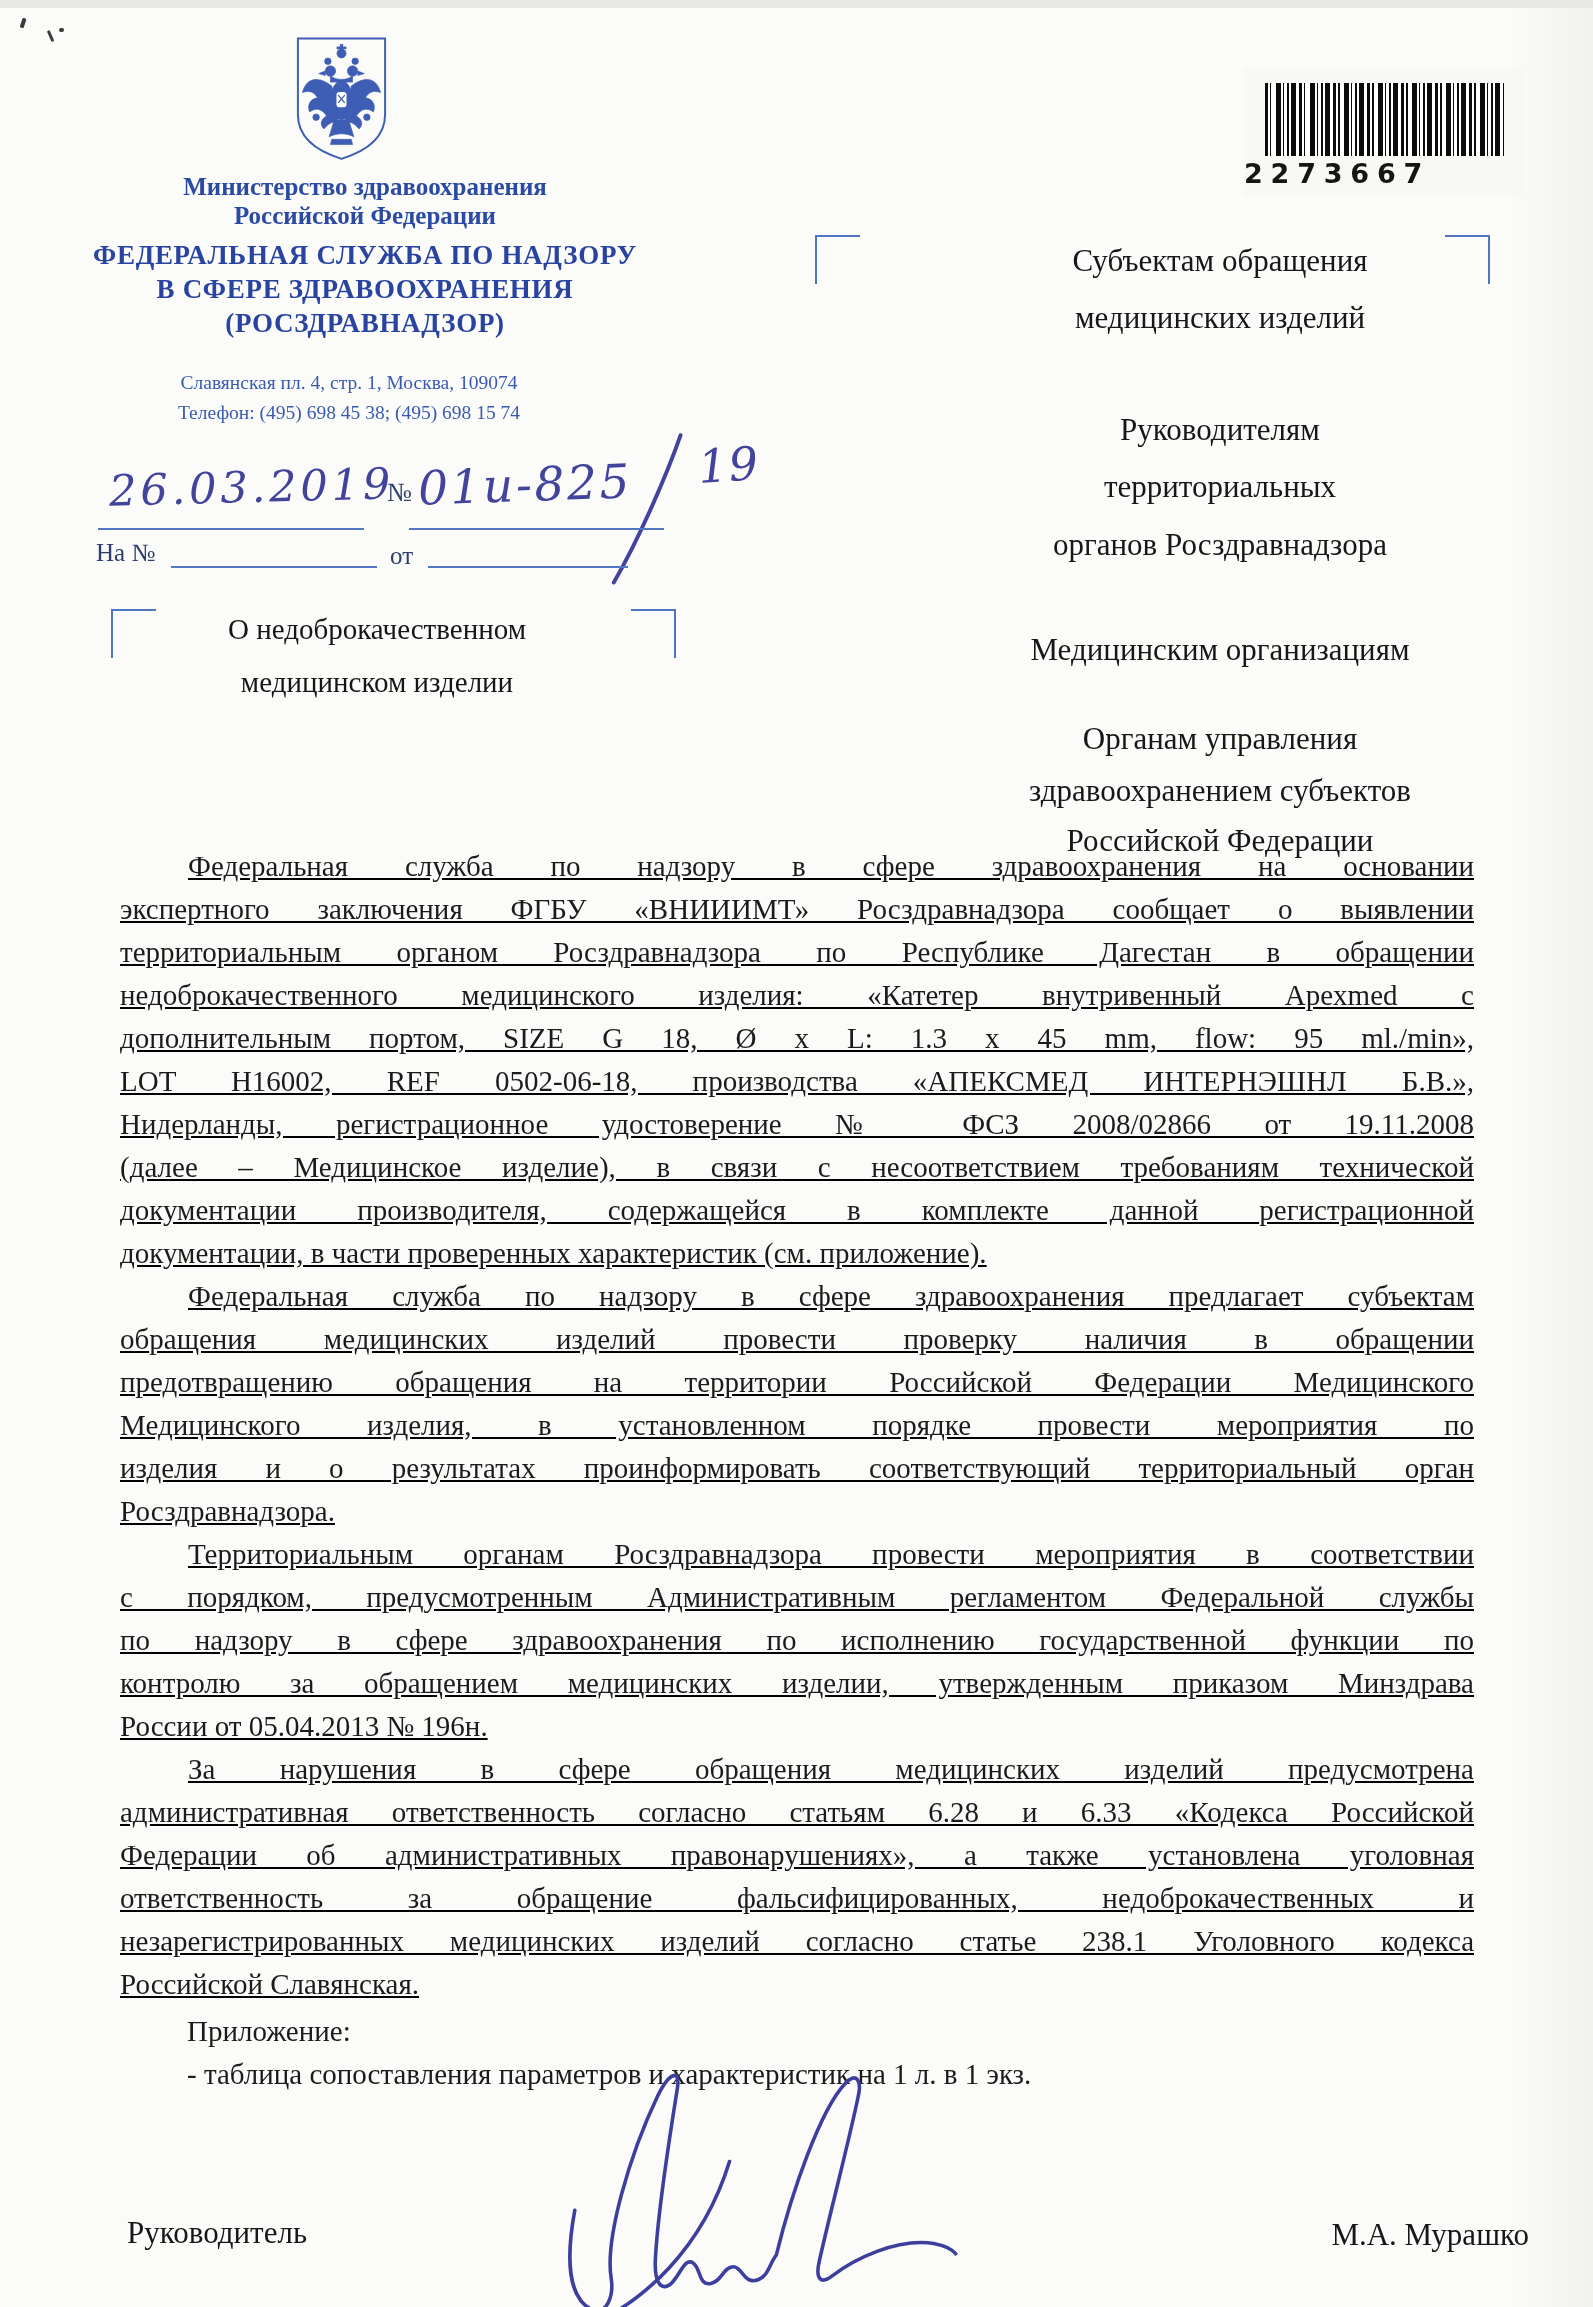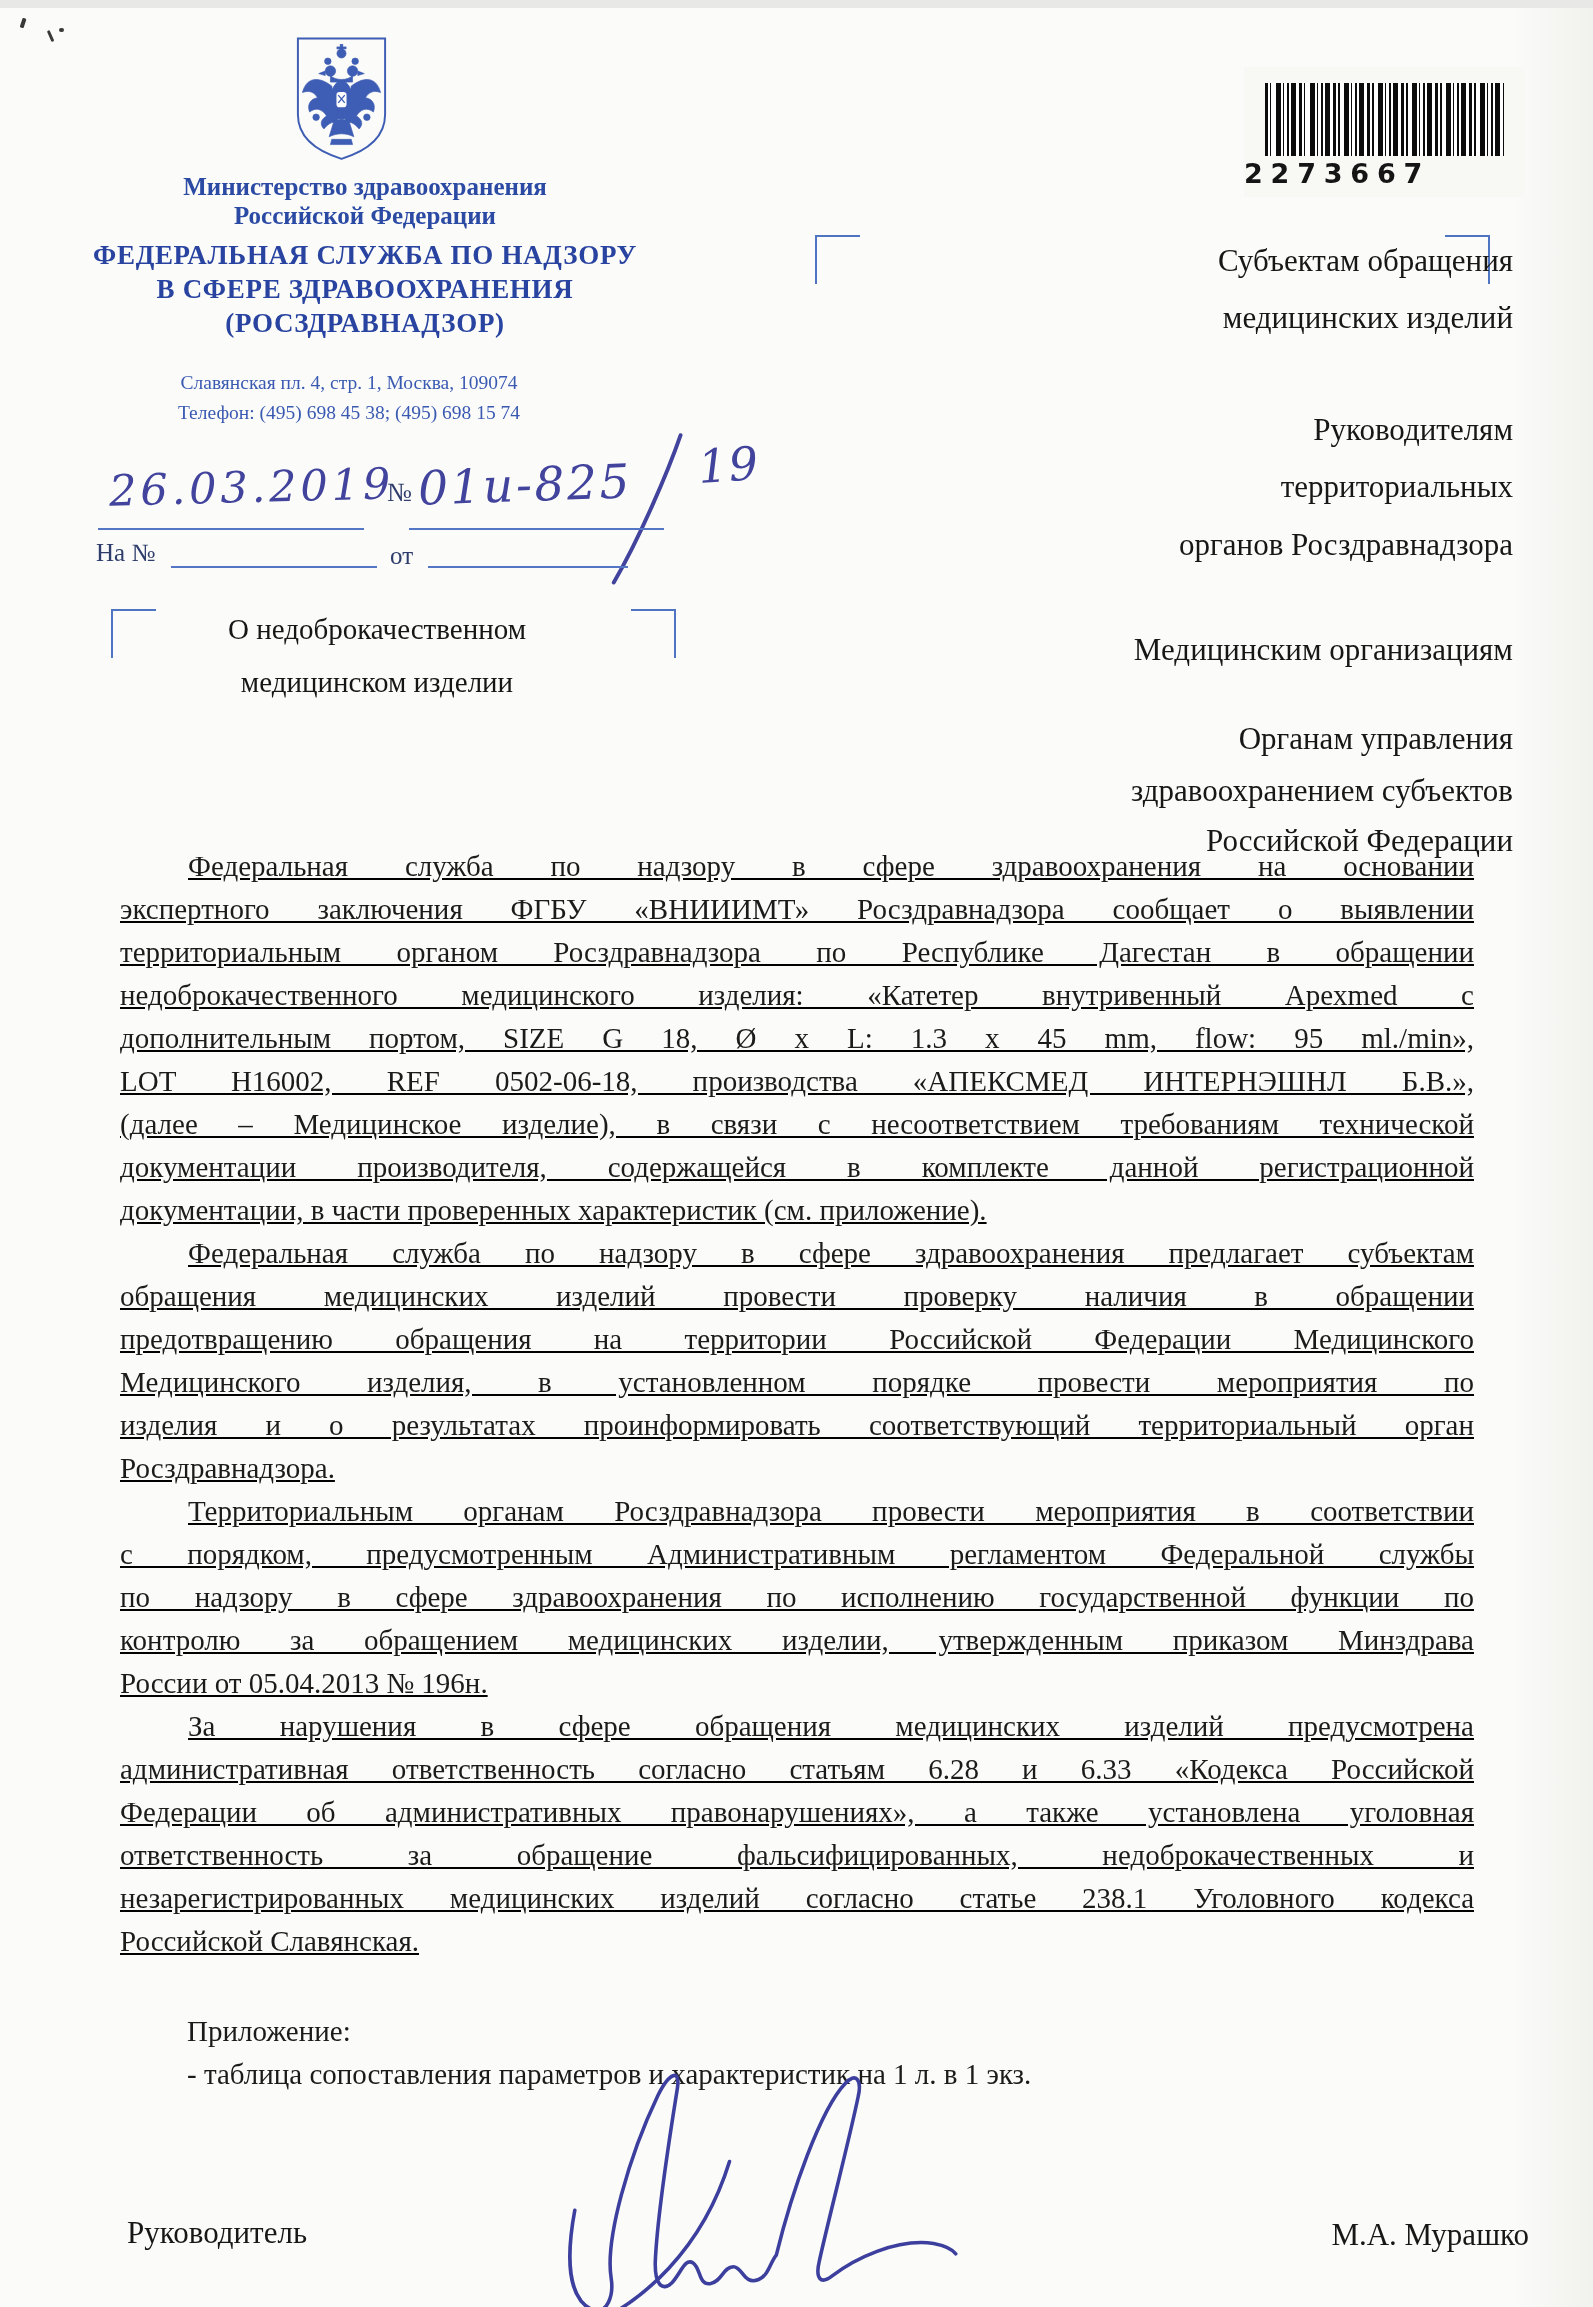--- a/index.html
+++ b/index.html
@@ -35,21 +35,21 @@
   
   .bc-sticker{left:1244px;top:59px;width:281px;height:130px;background:#f8f8f5;}
   .bc-bars{position:absolute;left:21px;top:15.6px;width:239px;height:73px;
     background:repeating-linear-gradient(90deg,
       #0c0c0c 0 3.3px,#fff 3.3px 5.2px,#0c0c0c 5.2px 6.5px,#fff 6.5px 11px,
       #0c0c0c 11px 15.6px,#fff 15.6px 17.6px,#0c0c0c 17.6px 19px,#fff 19px 22px,
       #0c0c0c 22px 24px,#fff 24px 26px,#0c0c0c 26px 31px,#fff 31px 34px);}
   .bc-digits{position:absolute;left:0;top:91px;width:100%;text-align:left;
     font:600 27px "DejaVu Sans",sans-serif;color:#151515;letter-spacing:7.8px;}
   
-  .recip{font:400 31px "Liberation Serif",serif;color:#171717;text-align:right;width:586px;left:927px;height:40px;line-height:40px;}
+  .recip{font:400 31px "Liberation Serif",serif;color:#171717;text-align:center;width:586px;left:927px;height:40px;line-height:40px;}
   
   .bodytxt{left:120px;top:837px;width:1354px;text-decoration:underline;}
   .bline{font:400 29px "Liberation Serif",serif;color:#1b1b1b;height:43px;line-height:43px;
     text-align:justify;text-align-last:justify;overflow:hidden;}
   .bline.end{text-align-last:left;}
   .bline.ind{padding-left:68px;}
   .attach{font:400 29px "Liberation Serif",serif;color:#1b1b1b;left:187px;height:39px;line-height:39px;}
   
   .foot{font:400 31px "Liberation Serif",serif;color:#171717;height:39px;line-height:39px;}
   .sig-svg{left:534px;top:2056px;width:469px;height:273px;}
@@ -143,20 +143,21 @@
   <div class="abs recip" style="top:763px;">здравоохранением субъектов</div>
   <div class="abs recip" style="top:813px;">Российской Федерации</div>
 
   <div class="abs bodytxt">
     <div class="bline ind">Федеральная служба по надзору в сфере здравоохранения на основании</div>
     <div class="bline">экспертного заключения ФГБУ «ВНИИИМТ» Росздравнадзора сообщает о выявлении</div>
     <div class="bline">территориальным органом Росздравнадзора по Республике Дагестан в обращении</div>
     <div class="bline">недоброкачественного медицинского изделия: «Катетер внутривенный Apexmed с</div>
     <div class="bline">дополнительным портом, SIZE G 18, Ø x L: 1.3 x 45 mm, flow: 95 ml./min»,</div>
     <div class="bline">LOT H16002, REF 0502-06-18, производства «АПЕКСМЕД ИНТЕРНЭШНЛ Б.В.»,</div>
+    <div class="bline">Нидерланды, регистрационное удостоверение № ФСЗ 2008/02866 от 19.11.2008</div>
     <div class="bline">(далее – Медицинское изделие), в связи с несоответствием требованиям технической</div>
     <div class="bline">документации производителя, содержащейся в комплекте данной регистрационной</div>
     <div class="bline end">документации, в части проверенных характеристик (см. приложение).</div>
 
     <div class="bline ind">Федеральная служба по надзору в сфере здравоохранения предлагает субъектам</div>
     <div class="bline">обращения медицинских изделий провести проверку наличия в обращении</div>
     <div class="bline">предотвращению обращения на территории Российской Федерации Медицинского</div>
     <div class="bline">Медицинского изделия, в установленном порядке провести мероприятия по</div>
     <div class="bline">изделия и о результатах проинформировать соответствующий территориальный орган</div>
     <div class="bline end">Росздравнадзора.</div>

